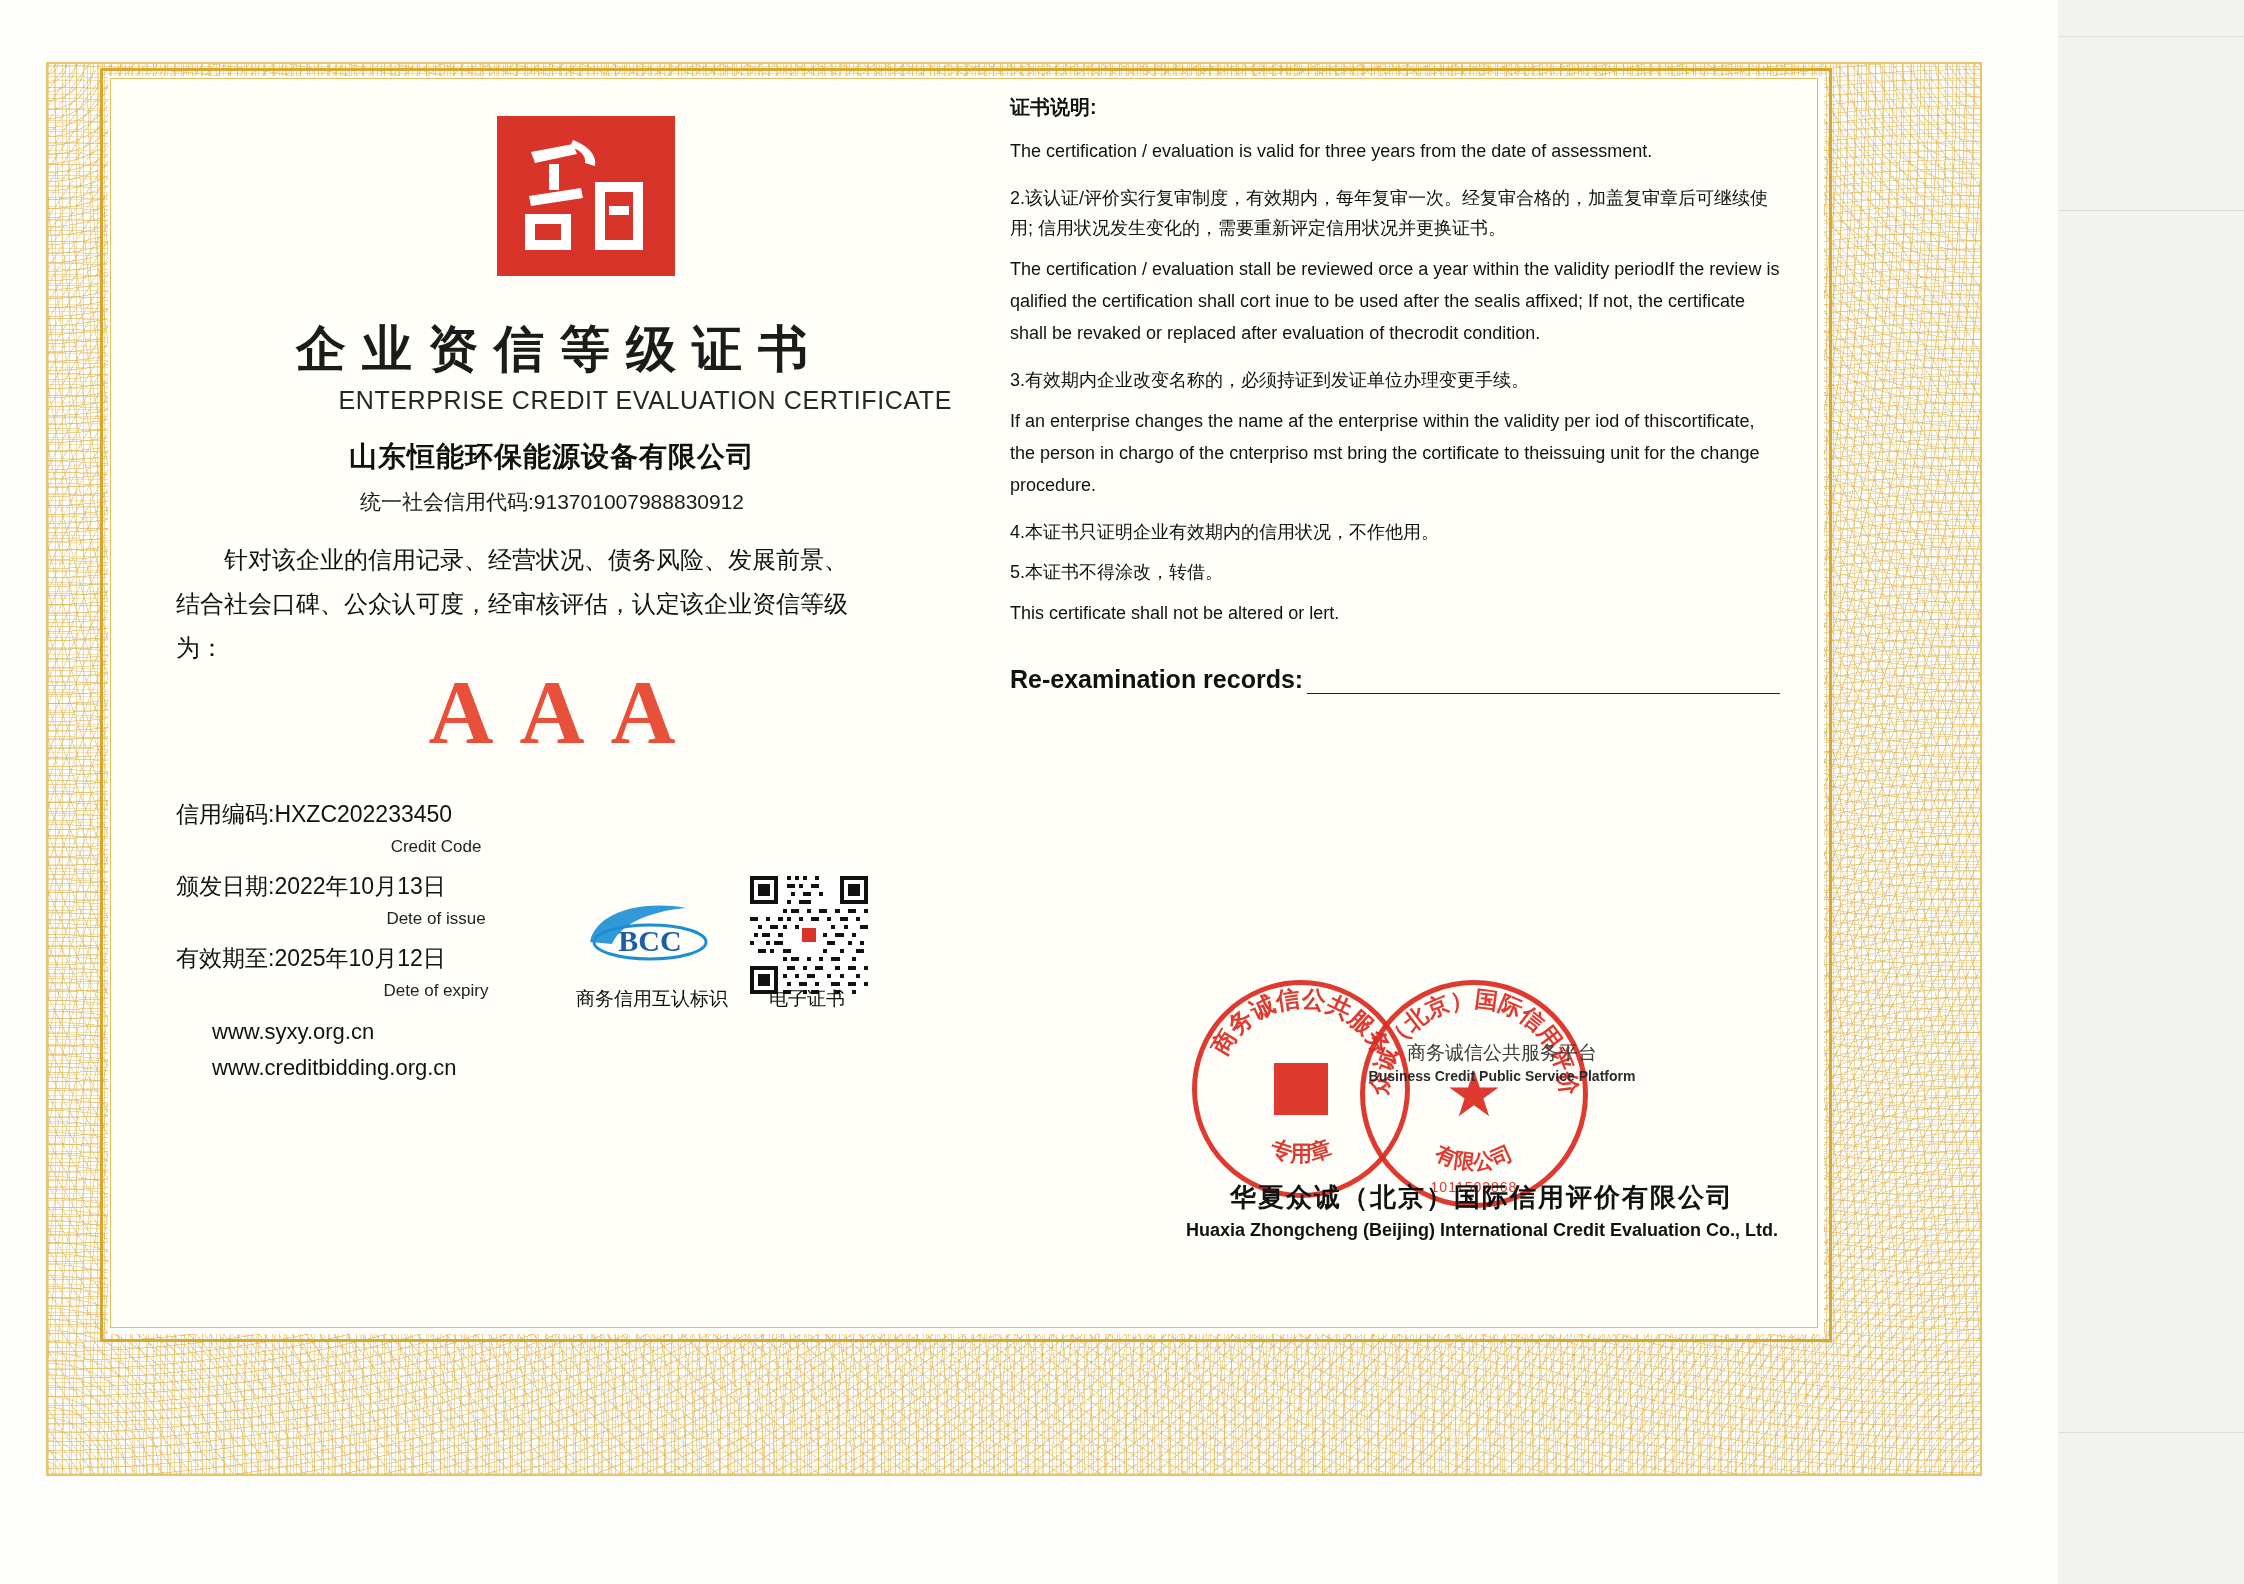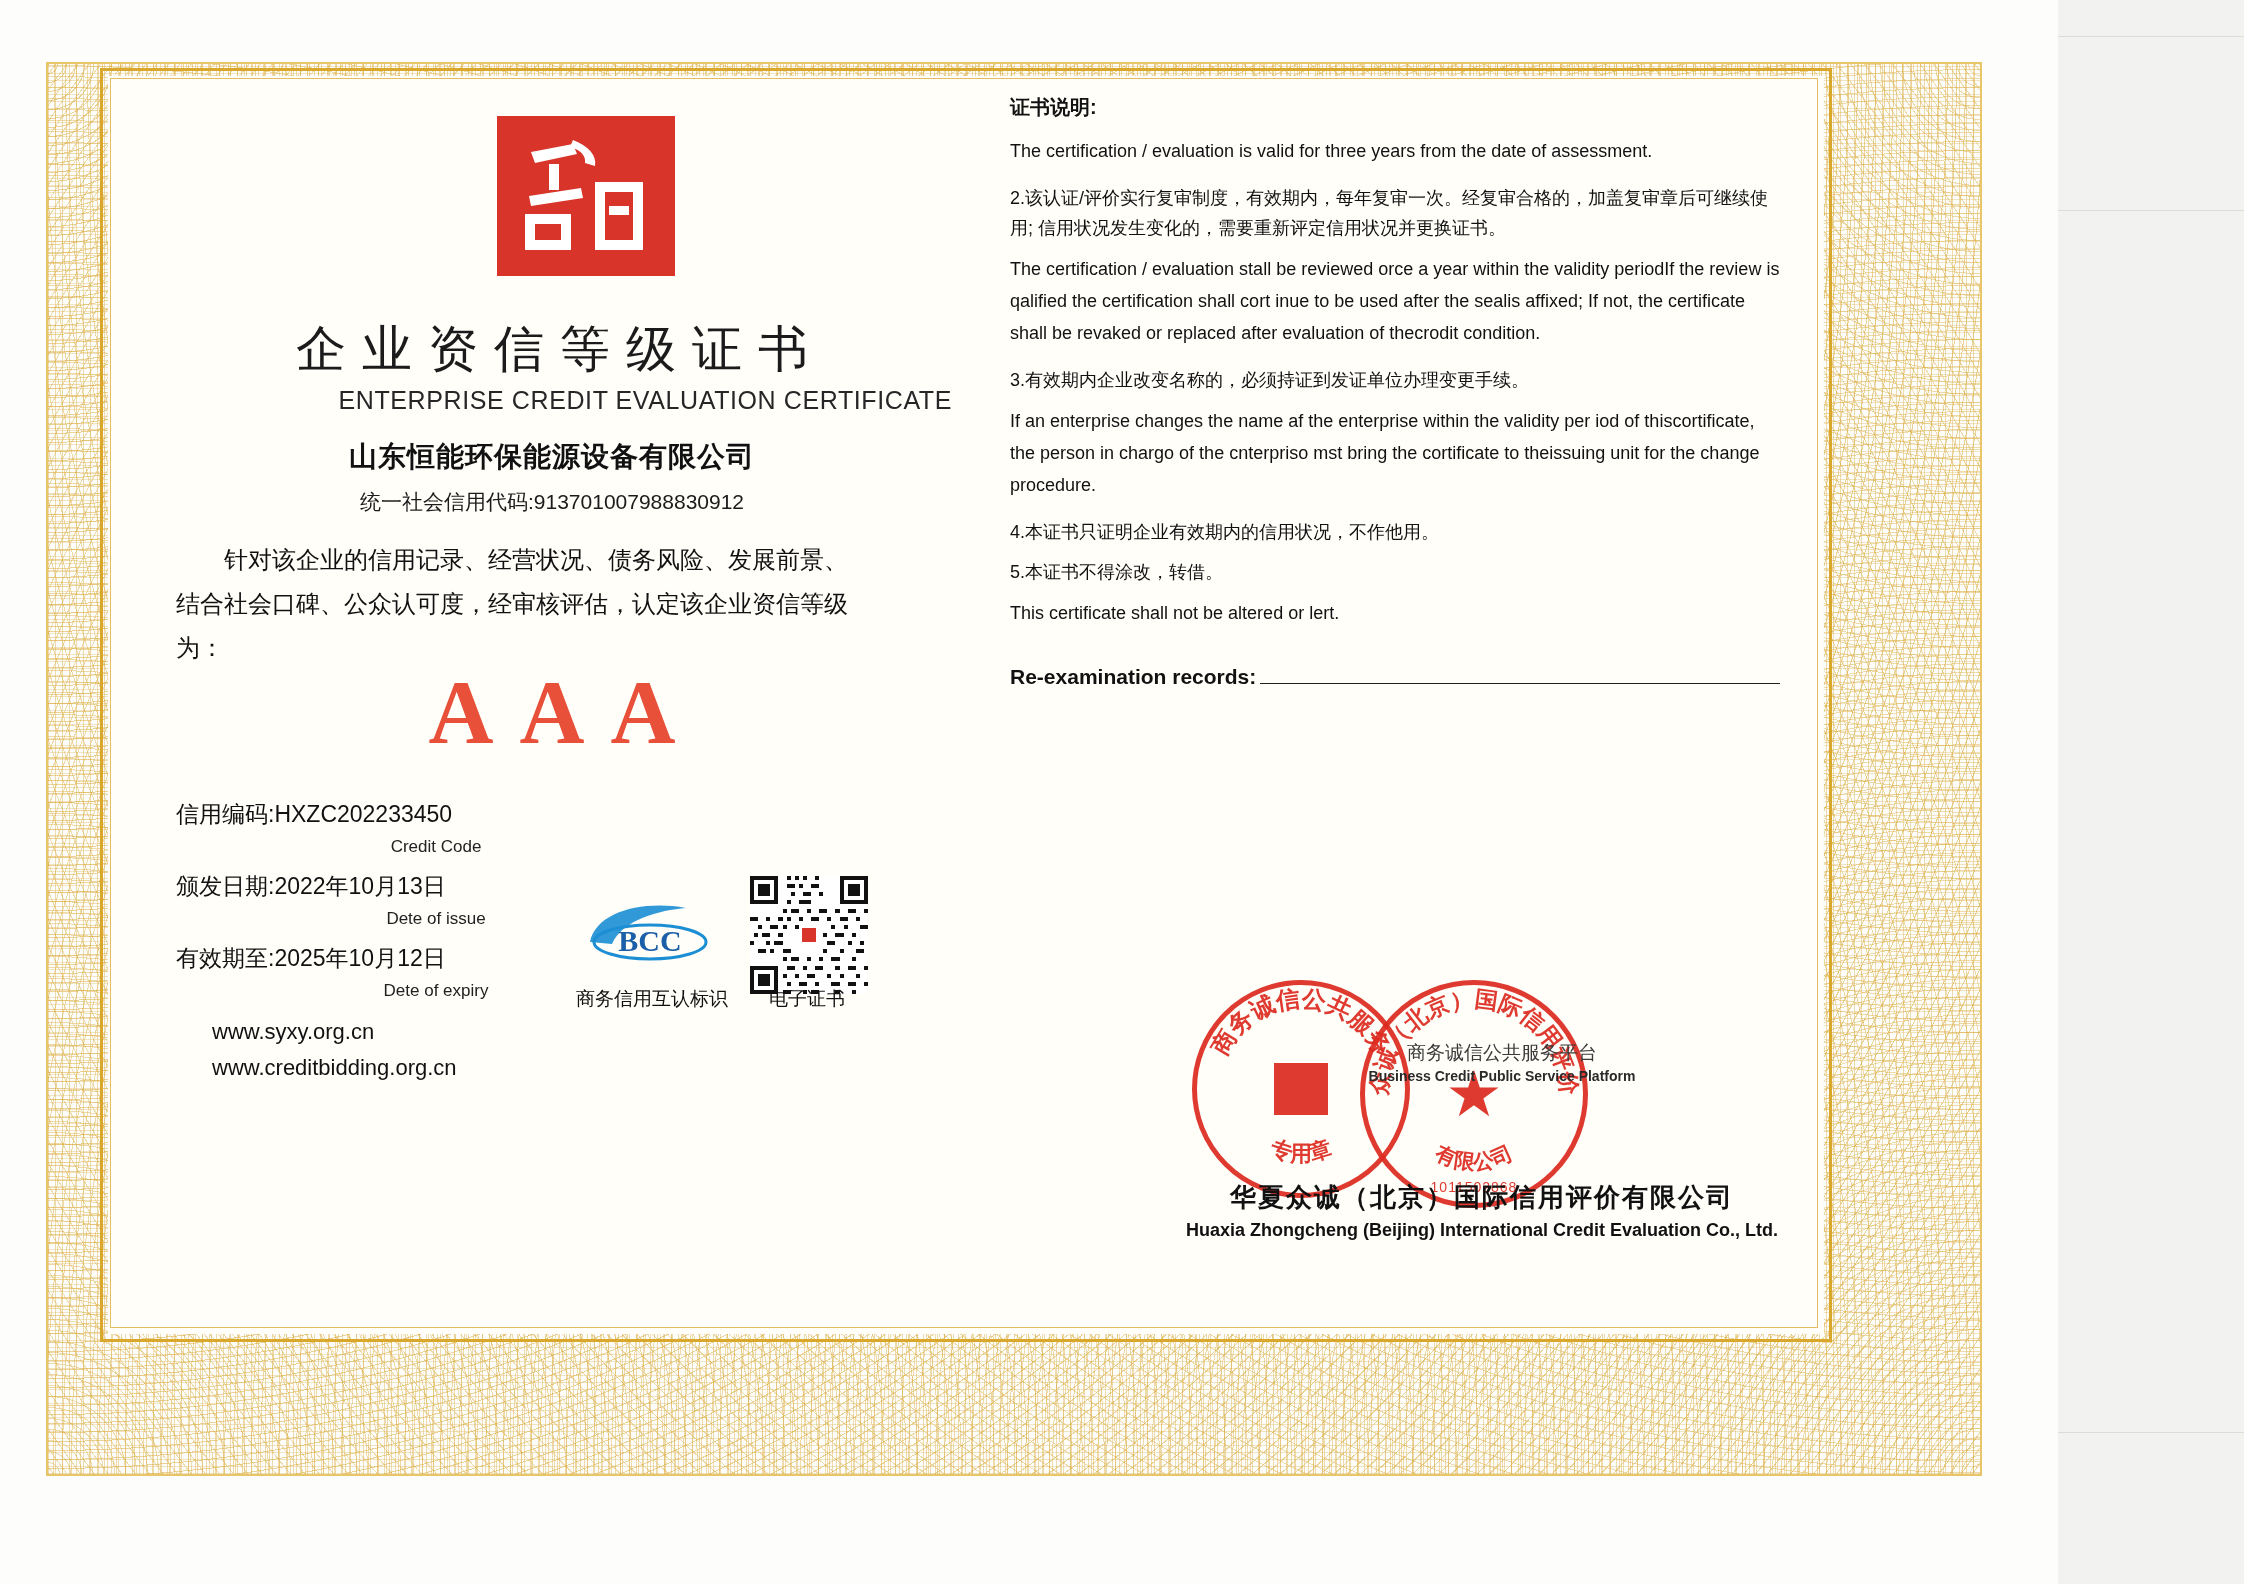--- a/index.html
+++ b/index.html
@@ -55,21 +55,21 @@
   .seal-logo{
     position:absolute;left:345px;top:18px;width:178px;height:160px;
     background:#d8342a;
     display:flex;align-items:center;justify-content:center;
   }
   .seal-logo svg{display:block;}
 
   .cert-title-cn{
     position:absolute;left:0;top:218px;width:800px;text-align:center;
     font-family:"Liberation Serif", serif;
-    font-size:50px;font-weight:normal;letter-spacing:16px;color:#1b1b1b;
+    font-size:50px;font-weight:bold;letter-spacing:16px;color:#1b1b1b;
     text-indent:16px;
   }
   .cert-title-en{
     position:absolute;left:0;top:288px;width:800px;text-align:right;
     font-size:25px;letter-spacing:.6px;color:#262626;
   }
   .company-cn{
     position:absolute;left:0;top:340px;width:800px;text-align:center;
     font-size:28px;font-weight:bold;color:#111;letter-spacing:1px;
   }
@@ -116,21 +116,21 @@
   }
 
   
   .right-col{position:absolute;left:898px;top:14px;width:770px;}
   .notes-h-cn{font-size:20px;font-weight:bold;color:#111;margin:0 0 14px 0;}
   .notes-h-en{font-size:19px;font-weight:bold;color:#111;margin:0 0 16px 0;}
   .note-cn{font-size:18px;line-height:30px;color:#111;margin:0 0 10px 0;}
   .note-en{font-size:18px;line-height:32px;color:#111;margin:0 0 16px 0;}
   .reexam{margin-top:36px;}
   .reexam-cn{font-size:20px;font-weight:bold;color:#111;margin-bottom:18px;}
-  .reexam-en{font-size:21px;font-weight:bold;color:#111;display:flex;}
+  .reexam-en{font-size:25px;font-weight:bold;color:#111;display:flex;align-items:flex-end;}
   .reexam-line{flex:1;border-bottom:1.5px solid #222;height:18px;margin-left:4px;}
 
   
   .stamp-area{position:absolute;left:1080px;top:900px;width:560px;height:230px;}
   .stamp{
     position:absolute;border-radius:50%;
     border:5px solid #dd2a20;color:#dd2a20;
   }
   .stamp-left{left:0;top:0;width:208px;height:208px;opacity:.92;}
   .stamp-right{left:168px;top:0;width:218px;height:218px;opacity:.92;}

